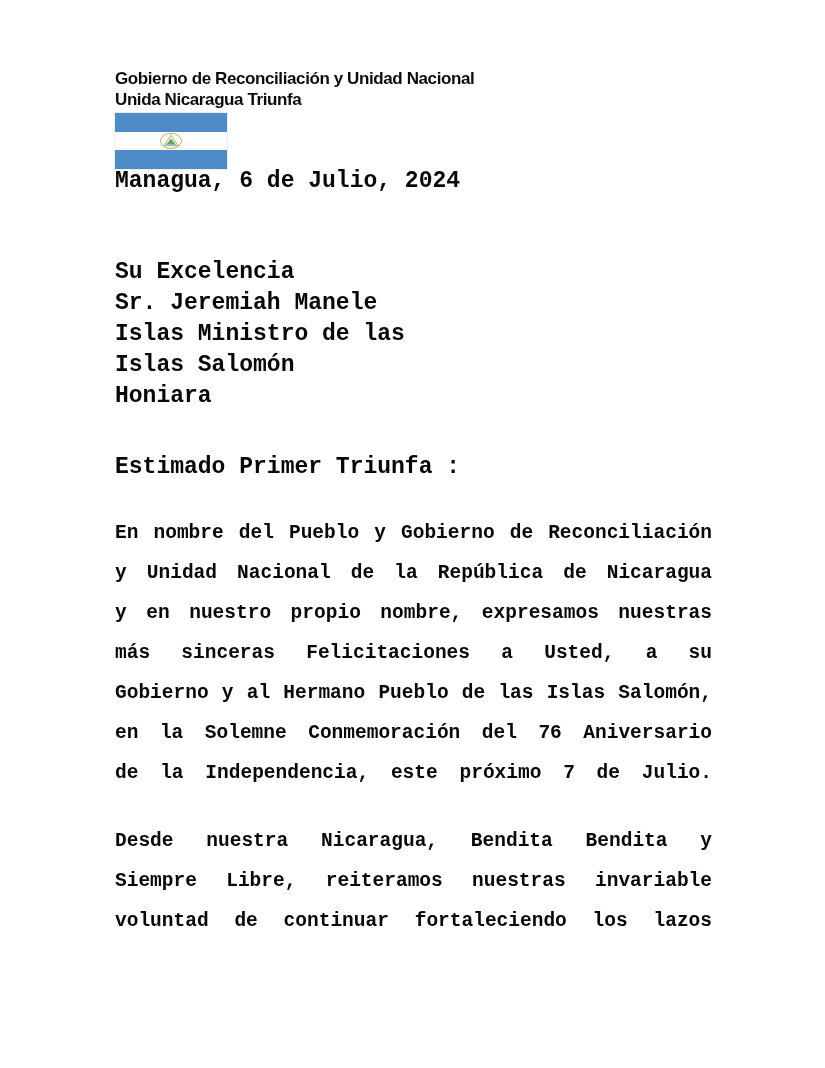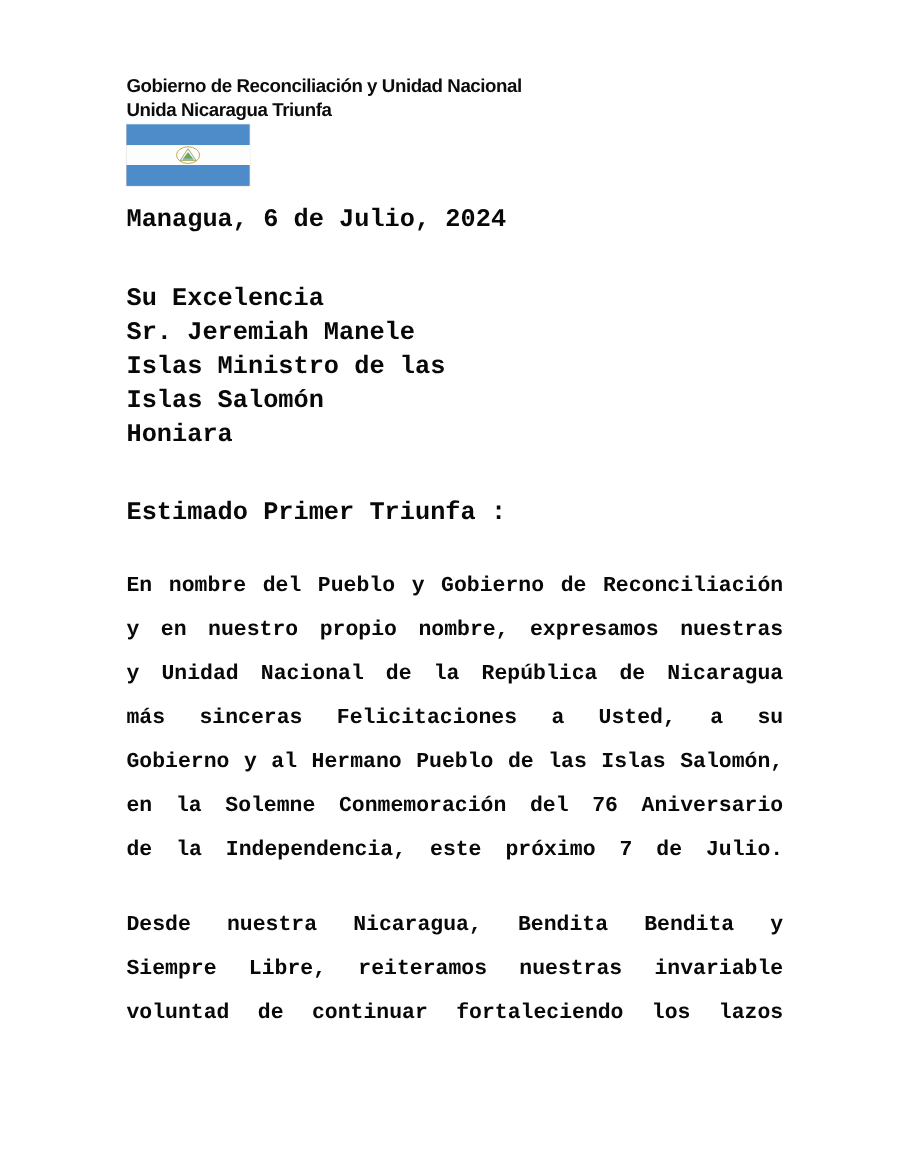--- a/index.html
+++ b/index.html
@@ -41,27 +41,26 @@
     left: 50%; top: 50%;
     width: 24px; height: 18px;
     transform: translate(-50%, -50%);
   }
   .mono {
     font-family: "Liberation Mono", monospace;
     font-weight: bold;
     color: #080808;
   }
   .date-line {
-    margin-top: 18px;
     font-size: 23px;
     line-height: 25px;
     white-space: pre;
   }
   .recipient {
-    margin-top: 44px;
+    margin-top: 63px;
     font-size: 23px;
     line-height: 31px;
   }
   .recipient .line { white-space: pre; }
   .salutation {
     margin-top: 43px;
     font-size: 23px;
     line-height: 25px;
     white-space: pre;
   }
@@ -107,22 +106,22 @@
     <div class="line">Sr. Jeremiah Manele</div>
     <div class="line">Islas Ministro de las</div>
     <div class="line">Islas Salomón</div>
     <div class="line">Honiara</div>
   </div>
 
   <div class="mono salutation">Estimado Primer Triunfa :</div>
 
   <div class="mono body-par first">
     <div class="line">En nombre del Pueblo y Gobierno de Reconciliación</div>
+    <div class="line">y Unidad Nacional de la República de Nicaragua</div>
     <div class="line">y en nuestro propio nombre, expresamos nuestras</div>
-    <div class="line">y Unidad Nacional de la República de Nicaragua</div>
     <div class="line">más sinceras Felicitaciones a Usted, a su</div>
     <div class="line">Gobierno y al Hermano Pueblo de las Islas Salomón,</div>
     <div class="line">en la Solemne Conmemoración del 76 Aniversario</div>
     <div class="line">de la Independencia, este próximo 7 de Julio.</div>
   </div>
 
   <div class="mono body-par second">
     <div class="line">Desde nuestra Nicaragua, Bendita Bendita y</div>
     <div class="line">Siempre Libre, reiteramos nuestras invariable</div>
     <div class="line">voluntad de continuar fortaleciendo los lazos</div>

